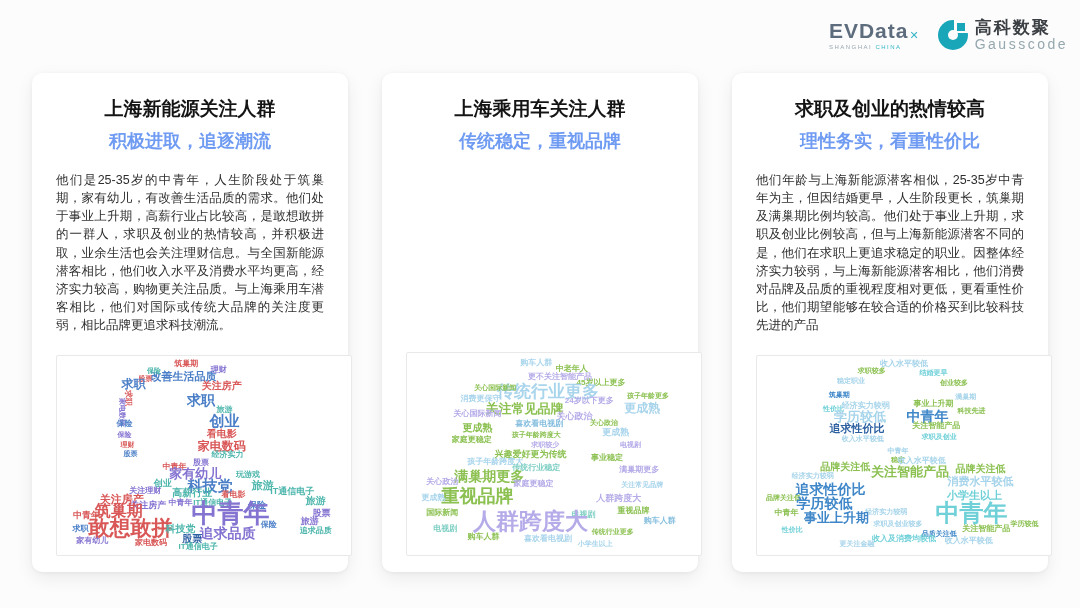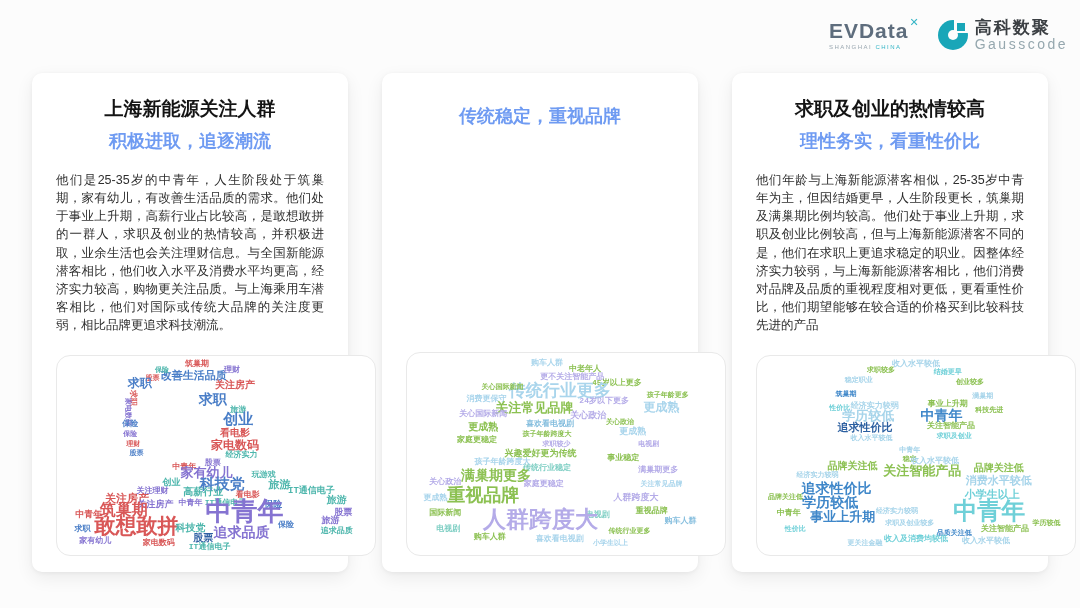--- a/index.html
+++ b/index.html
@@ -12,21 +12,21 @@
   
   .header {
     height:70px;
     display:flex;
     justify-content:flex-end;
     align-items:center;
     padding-right:12px;
     gap:18px;
   }
   .evdata-logo { display:flex; flex-direction:column; align-items:flex-start; }
-  .evdata-word { font-size:21px; font-weight:700; color:#5e6d7d; letter-spacing:1px; line-height:1; display:flex; align-items:flex-start;}
+  .evdata-word { font-size:21px; font-weight:700; color:#5e6d7d; letter-spacing:1px; line-height:1; display:flex; align-items:flex-end;}
   .evdata-x { font-size:11px; font-weight:700; color:#35b5c6; margin-left:1px; margin-top:-3px;}
   .evdata-sub { font-size:6px; letter-spacing:1.5px; color:#9aa7b0; margin-top:3px;}
   .evdata-sub b { color:#35b5c6; font-weight:400;}
   .gauss-logo { display:flex; align-items:center; gap:7px; }
   .gauss-mark { position:relative; width:30px; height:30px; }
   .gauss-mark .ring { position:absolute; inset:0; border-radius:50%; background:#19a6b8; }
   .gauss-mark .notch { position:absolute; right:0; top:0; width:14px; height:13px; background:#fcfcfc; }
   .gauss-mark .sq { position:absolute; right:3px; top:3px; width:8px; height:8px; background:#19a6b8; }
   .gauss-mark .hole { position:absolute; left:10px; top:10px; width:10px; height:10px; border-radius:50%; background:#fcfcfc; }
   .gauss-text { display:flex; flex-direction:column; line-height:1.05; }
@@ -54,26 +54,25 @@
     font-size:12.5px;
     line-height:18.2px;
     color:#2e2e2e;
     text-align:justify;
     height:187px;
     overflow:hidden;
   }
   .cloud-box {
     margin-top:auto;
     position:relative;
-    width:320px; height:204px;
+    width:296px; height:204px;
     border:1px solid #e9e9e9;
-    border-radius:14px;
+    border-radius:2px;
     background:#ffffff;
     overflow:hidden;
-    font-family:Liberation Mono, monospace;
   }
   .cw { position:absolute; white-space:nowrap; font-weight:700; line-height:1; }
 </style>
 </head>
 <body>
 
 <div class="header">
   <div class="evdata-logo">
     <div class="evdata-word">
       <span>EVData</span>
@@ -153,20 +152,21 @@
         <span class="cw" style="left: 58%; top: 89%; font-size: 14px; color: rgb(133, 115, 209); transform: translate(-50%, -50%);">追求品质</span>
         <span class="cw" style="left: 88%; top: 88%; font-size: 8px; color: rgb(77, 182, 172); transform: translate(-50%, -50%);">追求品质</span>
         <span class="cw" style="left: 46%; top: 92%; font-size: 10px; color: rgb(46, 95, 163); transform: translate(-50%, -50%);">股票</span>
         <span class="cw" style="left: 12%; top: 93%; font-size: 8px; color: rgb(133, 115, 209); transform: translate(-50%, -50%);">家有幼儿</span>
         <span class="cw" style="left: 32%; top: 94%; font-size: 8px; color: rgb(217, 87, 87); transform: translate(-50%, -50%);">家电数码</span>
         <span class="cw" style="left: 48%; top: 96%; font-size: 8px; color: rgb(77, 182, 172); transform: translate(-50%, -50%);">IT通信电子</span>
       </div>
   </div>
 
   <div class="card">
+    <div class="card-title">上海乘用车关注人群</div>
     <div class="card-subtitle">传统稳定，重视品牌</div>
     <div class="cloud-box">
         <span class="cw" style="left: 44%; top: 5%; font-size: 8px; color: rgb(169, 213, 236); transform: translate(-50%, -50%);">购车人群</span>
         <span class="cw" style="left: 56%; top: 8%; font-size: 8px; color: rgb(140, 193, 82); transform: translate(-50%, -50%);">中老年人</span>
         <span class="cw" style="left: 52%; top: 12%; font-size: 8px; color: rgb(180, 171, 232); transform: translate(-50%, -50%);">更不关注智能产品</span>
         <span class="cw" style="left: 66%; top: 15%; font-size: 8px; color: rgb(140, 193, 82); transform: translate(-50%, -50%);">45岁以上更多</span>
         <span class="cw" style="left: 48%; top: 19%; font-size: 17px; color: rgb(169, 213, 236); transform: translate(-50%, -50%);">传统行业更多</span>
         <span class="cw" style="left: 30%; top: 17%; font-size: 7px; color: rgb(140, 193, 82); transform: translate(-50%, -50%);">关心国际新闻</span>
         <span class="cw" style="left: 82%; top: 21%; font-size: 7px; color: rgb(140, 193, 82); transform: translate(-50%, -50%);">孩子年龄更多</span>
         <span class="cw" style="left: 25%; top: 23%; font-size: 8px; color: rgb(169, 213, 236); transform: translate(-50%, -50%);">消费更保守</span>

